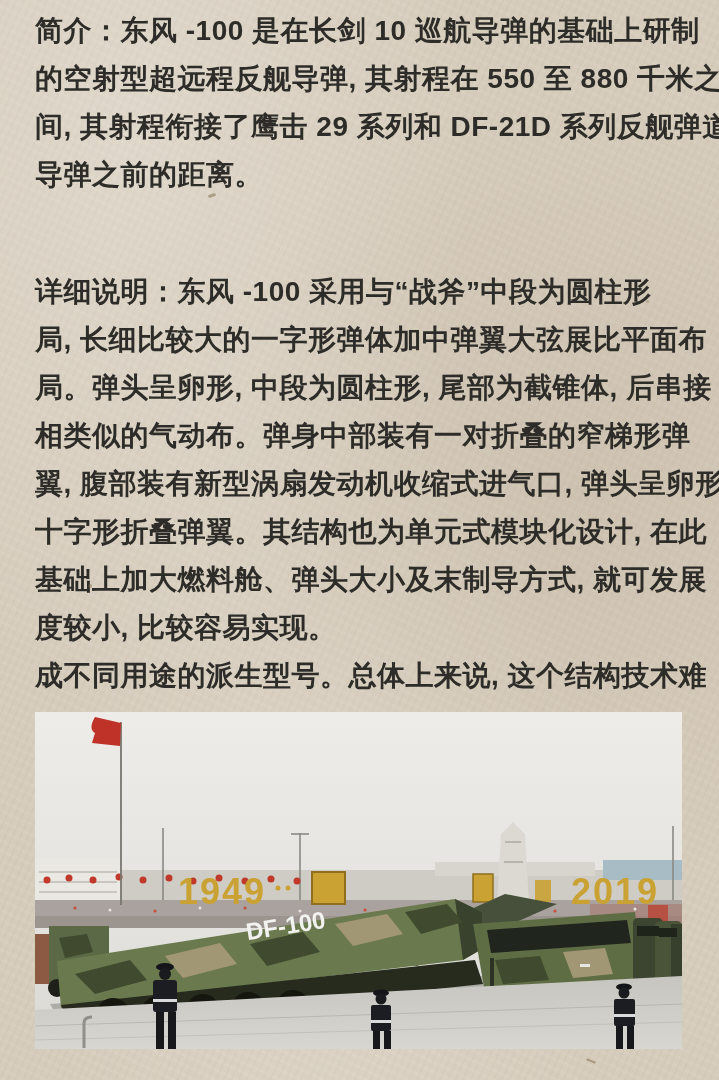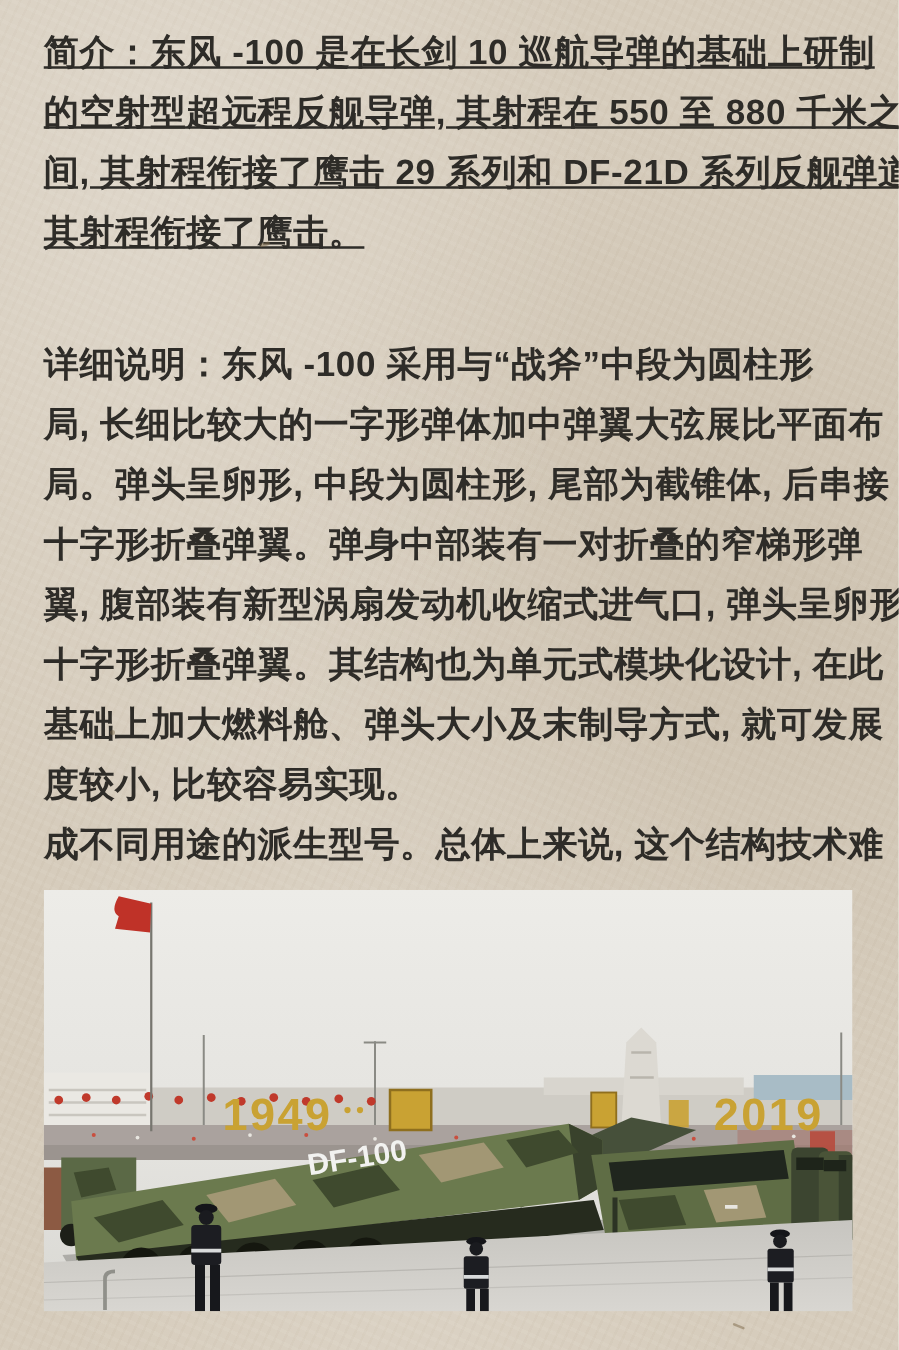--- a/index.html
+++ b/index.html
@@ -8,21 +8,21 @@
     background:
       radial-gradient(ellipse at 18% 12%, rgba(255,255,255,.22), transparent 42%),
       radial-gradient(ellipse at 82% 45%, rgba(130,108,76,.10), transparent 48%),
       radial-gradient(ellipse at 45% 85%, rgba(255,255,255,.14), transparent 50%),
       repeating-linear-gradient(115deg, rgba(155,135,105,.05) 0 2px, rgba(0,0,0,0) 2px 7px),
       repeating-linear-gradient(25deg, rgba(255,255,255,.05) 0 3px, rgba(0,0,0,0) 3px 9px),
       #d6ccbc;
     font-family:"Liberation Sans","DejaVu Sans",sans-serif;
   }
   .para{position:absolute;left:35px;right:26px;color:#2e2c28;}
-  .para-intro{top:18px;text-decoration:underline;}
+  .para-intro{top:7px;}
   .para-detail{top:268px;}
   .tl{
     height:48px;line-height:48px;font-size:28px;font-weight:700;
     white-space:nowrap;letter-spacing:.5px;
   }
   .photo{position:absolute;left:35px;top:712px;width:523px;height:337px;margin:0;}
   .photo svg{display:block;width:647px;height:337px;}
   .speck{position:absolute;background:#7d6a4a;border-radius:50%;}
   .sp1{left:208px;top:194px;width:8px;height:3px;opacity:.5;transform:rotate(-18deg);border-radius:2px;}
   .sp2{left:88px;top:584px;width:4px;height:4px;opacity:.45;}
@@ -31,28 +31,28 @@
 </style>
 </head>
 <body>
 
 <div class="canvas">
 
   <section class="para para-intro">
     <div class="tl">简介：东风 -100 是在长剑 10 巡航导弹的基础上研制</div>
     <div class="tl">的空射型超远程反舰导弹, 其射程在 550 至 880 千米之</div>
     <div class="tl">间, 其射程衔接了鹰击 29 系列和 DF-21D 系列反舰弹道</div>
-    <div class="tl">其射程衔接了鹰击。</div>
+    <div class="tl">导弹之前的距离。</div>
   </section>
 
   <section class="para para-detail">
     <div class="tl">详细说明：东风 -100 采用与“战斧”中段为圆柱形</div>
     <div class="tl">局, 长细比较大的一字形弹体加中弹翼大弦展比平面布</div>
     <div class="tl">局。弹头呈卵形, 中段为圆柱形, 尾部为截锥体, 后串接</div>
-    <div class="tl">十字形折叠弹翼。弹身中部装有一对折叠的窄梯形弹</div>
+    <div class="tl">相类似的气动布。弹身中部装有一对折叠的窄梯形弹</div>
     <div class="tl">翼, 腹部装有新型涡扇发动机收缩式进气口, 弹头呈卵形</div>
     <div class="tl">十字形折叠弹翼。其结构也为单元式模块化设计, 在此</div>
     <div class="tl">基础上加大燃料舱、弹头大小及末制导方式, 就可发展</div>
     <div class="tl">度较小, 比较容易实现。</div>
     <div class="tl">成不同用途的派生型号。总体上来说, 这个结构技术难</div>
   </section>
 
   <figure class="photo">
     <svg viewBox="0 0 647 337" xmlns="http://www.w3.org/2000/svg">
       <defs>

